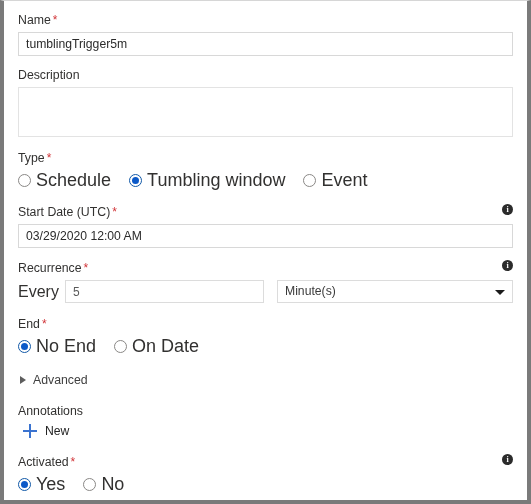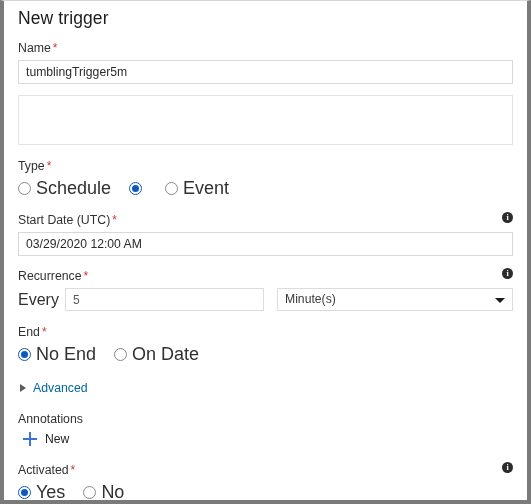--- a/index.html
+++ b/index.html
@@ -222,21 +222,21 @@
   .tri {
     width: 0;
     height: 0;
     border-top: 4.5px solid transparent;
     border-bottom: 4.5px solid transparent;
     border-left: 6px solid #5d5d5d;
     margin-right: 7px;
   }
   .advanced-label {
     font-size: 12.3px;
-    color: #0369a1;
+    color: #404040;
   }
 
   
   .new-btn {
     display: flex;
     align-items: flex-end;
     margin-top: 4px;
     padding-left: 5px;
     cursor: pointer;
     width: fit-content;
@@ -263,40 +263,41 @@
     font-size: 12.2px;
     color: #242424;
   }
 </style>
 </head>
 <body>
 
 <div class="panel">
   <div class="inner">
 
-    <div class="page-title">New trigger</div>
 
     <div class="field">
       <span class="label"><span>Name</span><span class="req">*</span></span>
       <input class="textbox dark" type="text" value="tumblingTrigger5m" style="">
     </div>
 
     <div class="field">
+      <span class="label">Description</span>
       <textarea class="textarea" style=""></textarea>
     </div>
 
     <div class="field" style="margin-top:13px;">
       <span class="label"><span>Type</span><span class="req">*</span></span>
       <div class="radio-row">
         <div class="radio-opt">
           <span class="radio"></span>
           <span class="radio-label">Schedule</span>
         </div>
         <div class="radio-opt">
           <span class="radio checked"></span>
+          <span class="radio-label">Tumbling window</span>
         </div>
         <div class="radio-opt">
           <span class="radio"></span>
           <span class="radio-label">Event</span>
         </div>
       </div>
     </div>
 
     <div class="field" style="margin-top:13px;">
       <span class="label"><span>Start Date (UTC)</span><span class="req">*</span></span>

